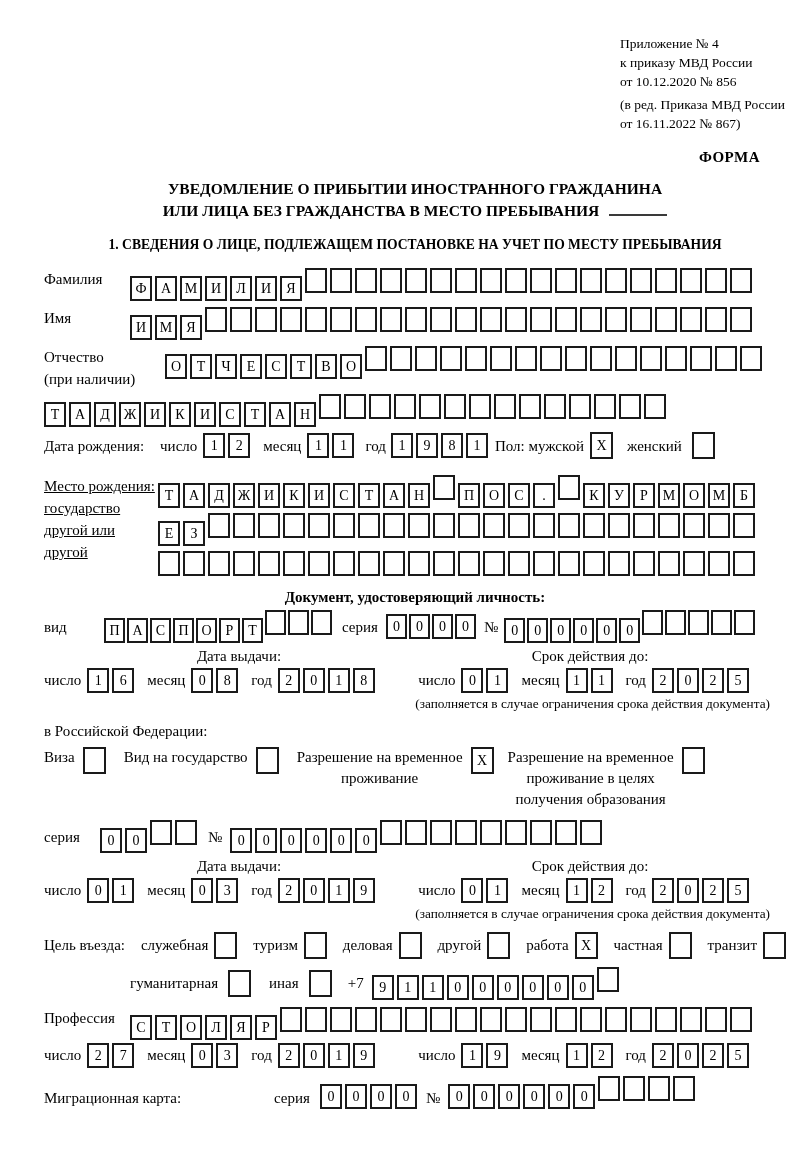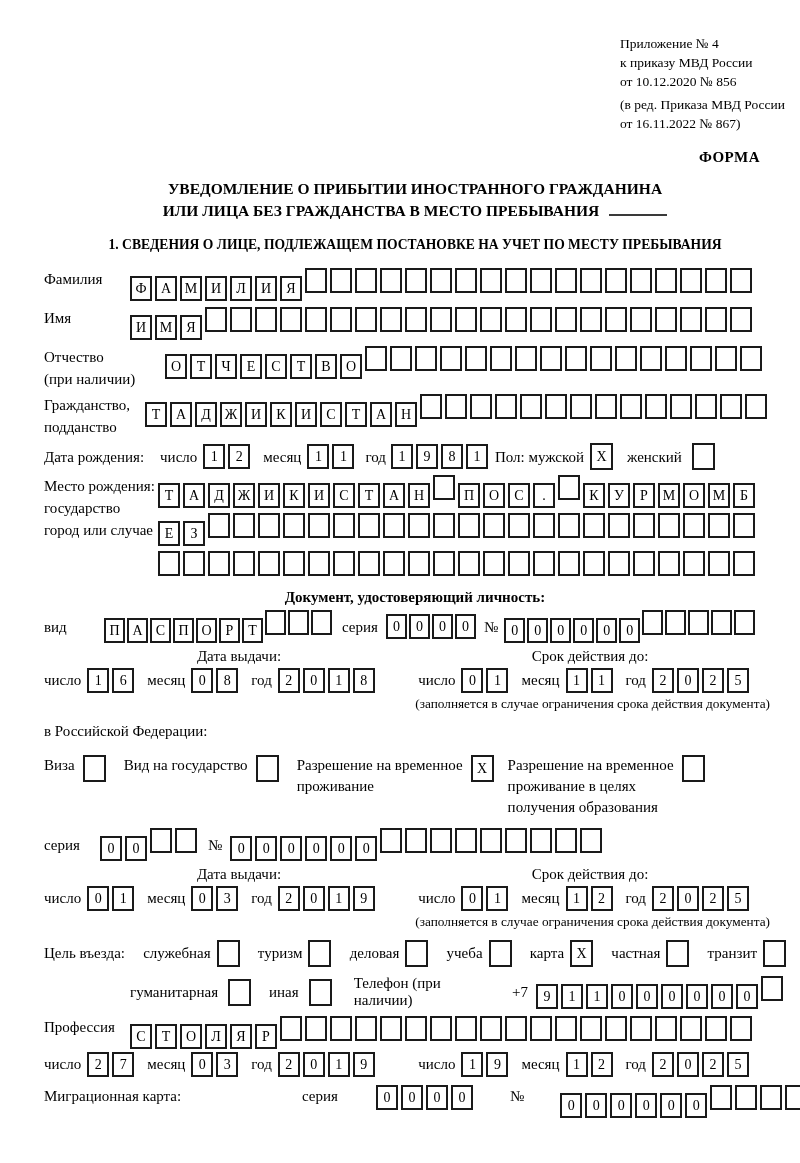--- a/index.html
+++ b/index.html
@@ -33,22 +33,22 @@
   .dh2{flex:1;text-align:center;padding-right:40px;}
   .dates-row{display:flex;align-items:center;font-size:15px;margin-top:3px;}
   .dgroup{display:flex;align-items:center;}
   .dgroup .dlabel{margin-right:6px;}
   .dgroup .dlabel2{margin-left:10px;margin-right:6px;}
   .dright{margin-left:auto;margin-right:34px;}
   .note-right{text-align:right;font-size:13.3px;margin-top:3px;padding-right:16px;}
 
   .para{margin-top:8px;font-size:15px;line-height:23px;}
 
-  .visa-row{display:flex;align-items:flex-start;margin-top:12px;font-size:15px;line-height:21px;}
-  .visa-row .txt{text-align:left;}
+  .visa-row{display:flex;align-items:flex-start;margin-top:4px;font-size:15px;line-height:21px;}
+  .visa-row .txt{text-align:center;}
   .visa-row .ckb{margin-left:8px;}
   .sp18{width:18px;flex-shrink:0;}
   .sp14{width:14px;flex-shrink:0;}
 
   .purpose-row{display:flex;align-items:center;justify-content:space-between;margin-top:10px;font-size:15px;}
   .pair{display:flex;align-items:center;}
   .pair .w{margin-right:6px;}
 
   .human-row{display:flex;align-items:center;margin-top:8px;font-size:15px;margin-left:86px;}
 </style>
@@ -86,46 +86,42 @@
 
   <div class="frow">
     <span class="flabel" style="width:121px;">
       <div>Отчество</div>
       <div>(при наличии)</div>
     </span>
     <span class="boxes"><span class="cb">О</span><span class="cb">Т</span><span class="cb">Ч</span><span class="cb">Е</span><span class="cb">С</span><span class="cb">Т</span><span class="cb">В</span><span class="cb">О</span><span class="cb"></span><span class="cb"></span><span class="cb"></span><span class="cb"></span><span class="cb"></span><span class="cb"></span><span class="cb"></span><span class="cb"></span><span class="cb"></span><span class="cb"></span><span class="cb"></span><span class="cb"></span><span class="cb"></span><span class="cb"></span><span class="cb"></span><span class="cb"></span></span>
   </div>
 
   <div class="frow" style="margin-top:4px;">
-    <span class="flabel" style="width:101px;">
-      <div>Гражданство,</div>
-      <div>подданство</div>
-    </span>
     <span class="boxes"><span class="cb">Т</span><span class="cb">А</span><span class="cb">Д</span><span class="cb">Ж</span><span class="cb">И</span><span class="cb">К</span><span class="cb">И</span><span class="cb">С</span><span class="cb">Т</span><span class="cb">А</span><span class="cb">Н</span><span class="cb"></span><span class="cb"></span><span class="cb"></span><span class="cb"></span><span class="cb"></span><span class="cb"></span><span class="cb"></span><span class="cb"></span><span class="cb"></span><span class="cb"></span><span class="cb"></span><span class="cb"></span><span class="cb"></span><span class="cb"></span></span>
   </div>
 
   <div class="frow" style="align-items:center;margin-top:5px;">
     <span>Дата рождения:</span>
     <span style="margin-left:16px;margin-right:6px;">число</span>
     <span class="boxes"><span class="cb">1</span><span class="cb">2</span></span>
     <span style="margin-left:10px;margin-right:6px;">месяц</span>
     <span class="boxes"><span class="cb">1</span><span class="cb">1</span></span>
     <span style="margin-left:8px;margin-right:5px;">год</span>
     <span class="boxes"><span class="cb">1</span><span class="cb">9</span><span class="cb">8</span><span class="cb">1</span></span>
     <span style="margin-left:4px;">Пол: мужской</span>
     <span class="ckb" style="margin-left:6px;">X</span>
     <span style="margin-left:14px;">женский</span>
     <span class="ckb" style="margin-left:10px;"></span>
   </div>
 
-  <div class="frow" style="margin-top:5px;">
+  <div class="frow" style="margin-top:16px;text-decoration:underline;">
     <span class="flabel" style="width:114px;">
       <div>Место рождения:</div>
       <div>государство</div>
-      <div>город или случае</div>
+      <div>другой или другой</div>
     </span>
     <span>
       <div class="boxes mrow"><span class="cb">Т</span><span class="cb">А</span><span class="cb">Д</span><span class="cb">Ж</span><span class="cb">И</span><span class="cb">К</span><span class="cb">И</span><span class="cb">С</span><span class="cb">Т</span><span class="cb">А</span><span class="cb">Н</span><span class="cb"></span><span class="cb">П</span><span class="cb">О</span><span class="cb">С</span><span class="cb">.</span><span class="cb"></span><span class="cb">К</span><span class="cb">У</span><span class="cb">Р</span><span class="cb">М</span><span class="cb">О</span><span class="cb">М</span><span class="cb">Б</span></div>
       <div class="boxes mrow"><span class="cb">Е</span><span class="cb">З</span><span class="cb"></span><span class="cb"></span><span class="cb"></span><span class="cb"></span><span class="cb"></span><span class="cb"></span><span class="cb"></span><span class="cb"></span><span class="cb"></span><span class="cb"></span><span class="cb"></span><span class="cb"></span><span class="cb"></span><span class="cb"></span><span class="cb"></span><span class="cb"></span><span class="cb"></span><span class="cb"></span><span class="cb"></span><span class="cb"></span><span class="cb"></span><span class="cb"></span></div>
       <div class="boxes"><span class="cb"></span><span class="cb"></span><span class="cb"></span><span class="cb"></span><span class="cb"></span><span class="cb"></span><span class="cb"></span><span class="cb"></span><span class="cb"></span><span class="cb"></span><span class="cb"></span><span class="cb"></span><span class="cb"></span><span class="cb"></span><span class="cb"></span><span class="cb"></span><span class="cb"></span><span class="cb"></span><span class="cb"></span><span class="cb"></span><span class="cb"></span><span class="cb"></span><span class="cb"></span><span class="cb"></span></div>
     </span>
   </div>
 
   <div class="center-bold">Документ, удостоверяющий личность:</div>
 
@@ -226,43 +222,42 @@
       </span>
     <span class="pair">
         <span class="w">туризм</span>
         <span class="ckb"></span>
       </span>
     <span class="pair">
         <span class="w">деловая</span>
         <span class="ckb"></span>
       </span>
     <span class="pair">
-        <span class="w">учеба</span>
-        <span class="ckb"></span>
-      </span>
-    <span class="pair">
-        <span class="w">карта</span>
+        <span class="w">другой</span>
+        <span class="ckb"></span>
+      </span>
+    <span class="pair">
+        <span class="w">работа</span>
         <span class="ckb">X</span>
       </span>
     <span class="pair">
         <span class="w">частная</span>
         <span class="ckb"></span>
       </span>
     <span class="pair">
         <span class="w">транзит</span>
         <span class="ckb"></span>
       </span>
   </div>
 
   <div class="human-row">
     <span>гуманитарная</span>
     <span class="ckb" style="margin-left:10px;"></span>
     <span style="margin-left:18px;">иная</span>
     <span class="ckb" style="margin-left:10px;"></span>
-    <span style="margin-left:22px;">Телефон (при наличии)</span>
     <span style="margin-left:16px;margin-right:8px;">+7</span>
     <span class="boxes"><span class="cb">9</span><span class="cb">1</span><span class="cb">1</span><span class="cb">0</span><span class="cb">0</span><span class="cb">0</span><span class="cb">0</span><span class="cb">0</span><span class="cb">0</span><span class="cb"></span></span>
   </div>
 
   <div class="frow" style="margin-top:7px;">
     <span class="flabel" style="width:86px;">Профессия</span>
     <span class="boxes"><span class="cb">С</span><span class="cb">Т</span><span class="cb">О</span><span class="cb">Л</span><span class="cb">Я</span><span class="cb">Р</span><span class="cb"></span><span class="cb"></span><span class="cb"></span><span class="cb"></span><span class="cb"></span><span class="cb"></span><span class="cb"></span><span class="cb"></span><span class="cb"></span><span class="cb"></span><span class="cb"></span><span class="cb"></span><span class="cb"></span><span class="cb"></span><span class="cb"></span><span class="cb"></span><span class="cb"></span><span class="cb"></span><span class="cb"></span></span>
   </div>
 
   <div class="dates-row">
@@ -277,21 +272,21 @@
     <span class="dgroup dright">
       <span class="dlabel">число</span>
       <span class="boxes"><span class="cb">1</span><span class="cb">9</span></span>
       <span class="dlabel2">месяц</span>
       <span class="boxes"><span class="cb">1</span><span class="cb">2</span></span>
       <span class="dlabel2">год</span>
       <span class="boxes"><span class="cb">2</span><span class="cb">0</span><span class="cb">2</span><span class="cb">5</span></span>
     </span>
   </div>
 
-  <div class="frow" style="align-items:flex-start;margin-top:8px;gap:28px;">
+  <div class="frow" style="align-items:flex-end;margin-top:8px;">
     <span class="flabel" style="width:230px;">Миграционная карта:</span>
     <span style="margin-right:10px;">серия</span>
     <span class="boxes"><span class="cb">0</span><span class="cb">0</span><span class="cb">0</span><span class="cb">0</span></span>
     <span style="margin-left:6px;margin-right:8px;">№</span>
     <span class="boxes"><span class="cb">0</span><span class="cb">0</span><span class="cb">0</span><span class="cb">0</span><span class="cb">0</span><span class="cb">0</span><span class="cb"></span><span class="cb"></span><span class="cb"></span><span class="cb"></span></span>
   </div>
 
 </div>
 
 </body></html>

